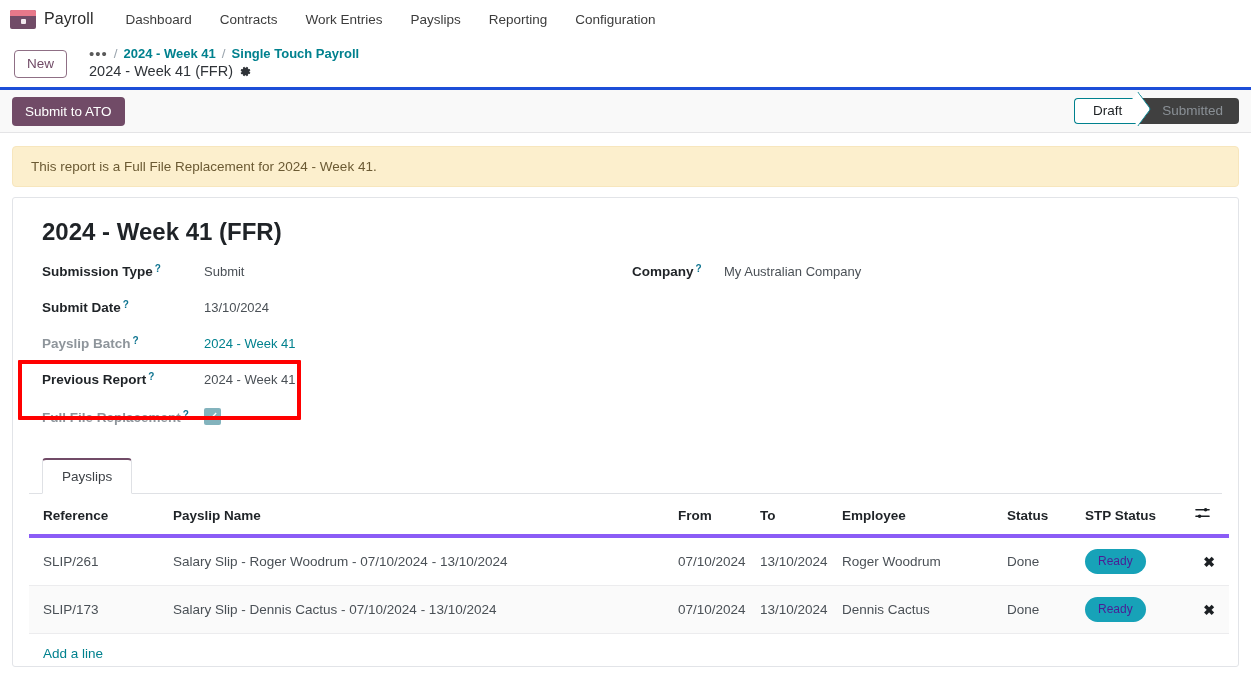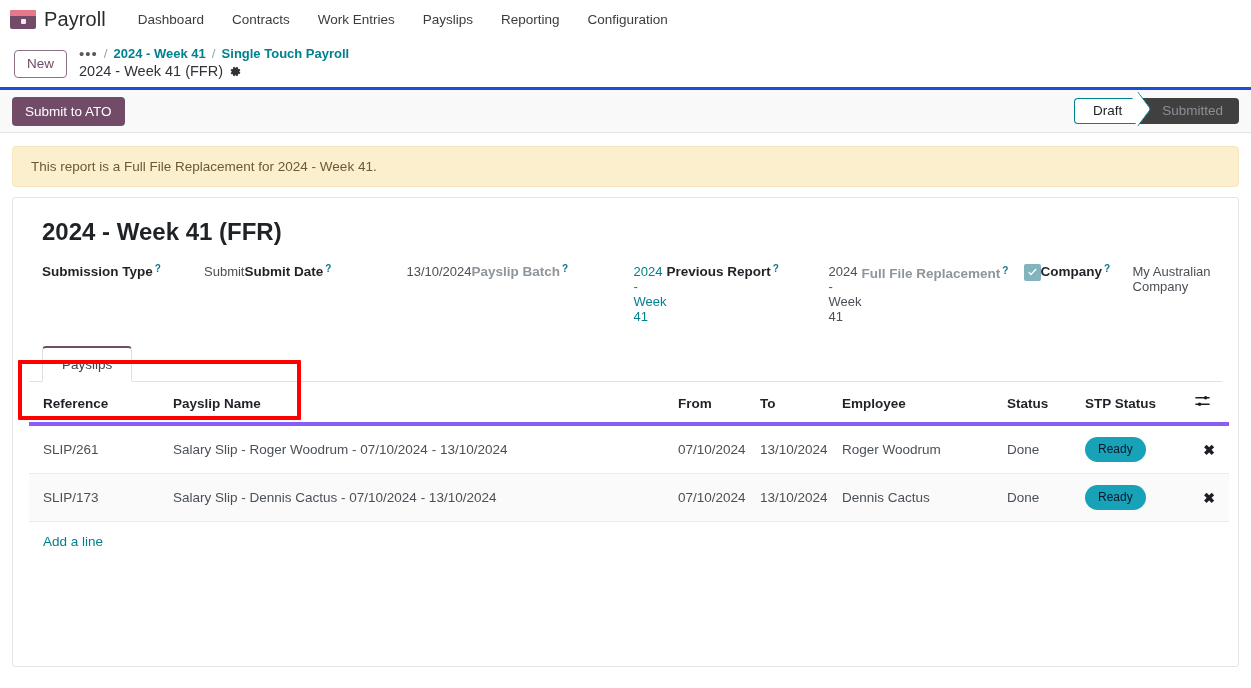--- a/index.html
+++ b/index.html
@@ -45,40 +45,40 @@
   }
   .brand-logo::after {
     content: "";
     position: absolute;
     left: 11px; top: 9px;
     width: 5px; height: 5px;
     background: #f3e9ef;
     border-radius: 1px;
   }
   .brand-name {
-    font-size: 20px;
+    font-size: 16px;
     color: #2b2b2b;
     letter-spacing: .1px;
   }
   .navmenu { display: flex; align-items: center; gap: 0; }
   .navmenu a {
     color: #3c3c3c;
     text-decoration: none;
     font-size: 13.5px;
     padding: 6px 14px;
     white-space: nowrap;
     cursor: pointer;
   }
 
   
   .cp-top {
     display: flex;
     align-items: flex-start;
     padding: 6px 14px 8px 14px;
-    gap: 12px;
+    gap: 22px;
     background: #ffffff;
   }
   .btn-new {
     border: 1px solid #8f6f85;
     color: #714b67;
     background: #ffffff;
     font-size: 13.5px;
     padding: 6px 12px;
     border-radius: 4px;
     cursor: pointer;
@@ -192,21 +192,21 @@
     font-weight: 700;
     color: #1f2327;
     margin: 4px 0 14px 13px;
   }
   .form-grid {
     display: grid;
     grid-template-columns: 1fr 1fr;
     column-gap: 0px;
     padding-left: 13px;
   }
-  .fcol { display: flex; }
+  .fcol { display: flex; flex-direction: column; }
   .frow {
     display: flex;
     align-items: baseline;
     min-height: 36px;
     padding: 4px 0;
   }
   .flabel {
     width: 162px;
     flex: none;
     font-size: 13.5px;
@@ -300,21 +300,21 @@
   .c-to { width: 82px; }
   .c-emp { width: 165px; }
   .c-status { width: 78px; }
   .c-stp { width: 110px; }
   .c-x { width: 40px; text-align: center; }
   th.c-from, th.c-to { text-align: left; }
   th.c-status { text-align: left; }
   .badge {
     display: inline-block;
     background: #17a2b8;
-    color: #0f172a;
+    color: #4c1d95;
     font-size: 12px;
     border-radius: 999px;
     padding: 5px 13px;
     line-height: 1.25;
     cursor: pointer;
   }
   .xbtn {
     color: #1b1f23;
     font-size: 14px;
     font-weight: 700;

